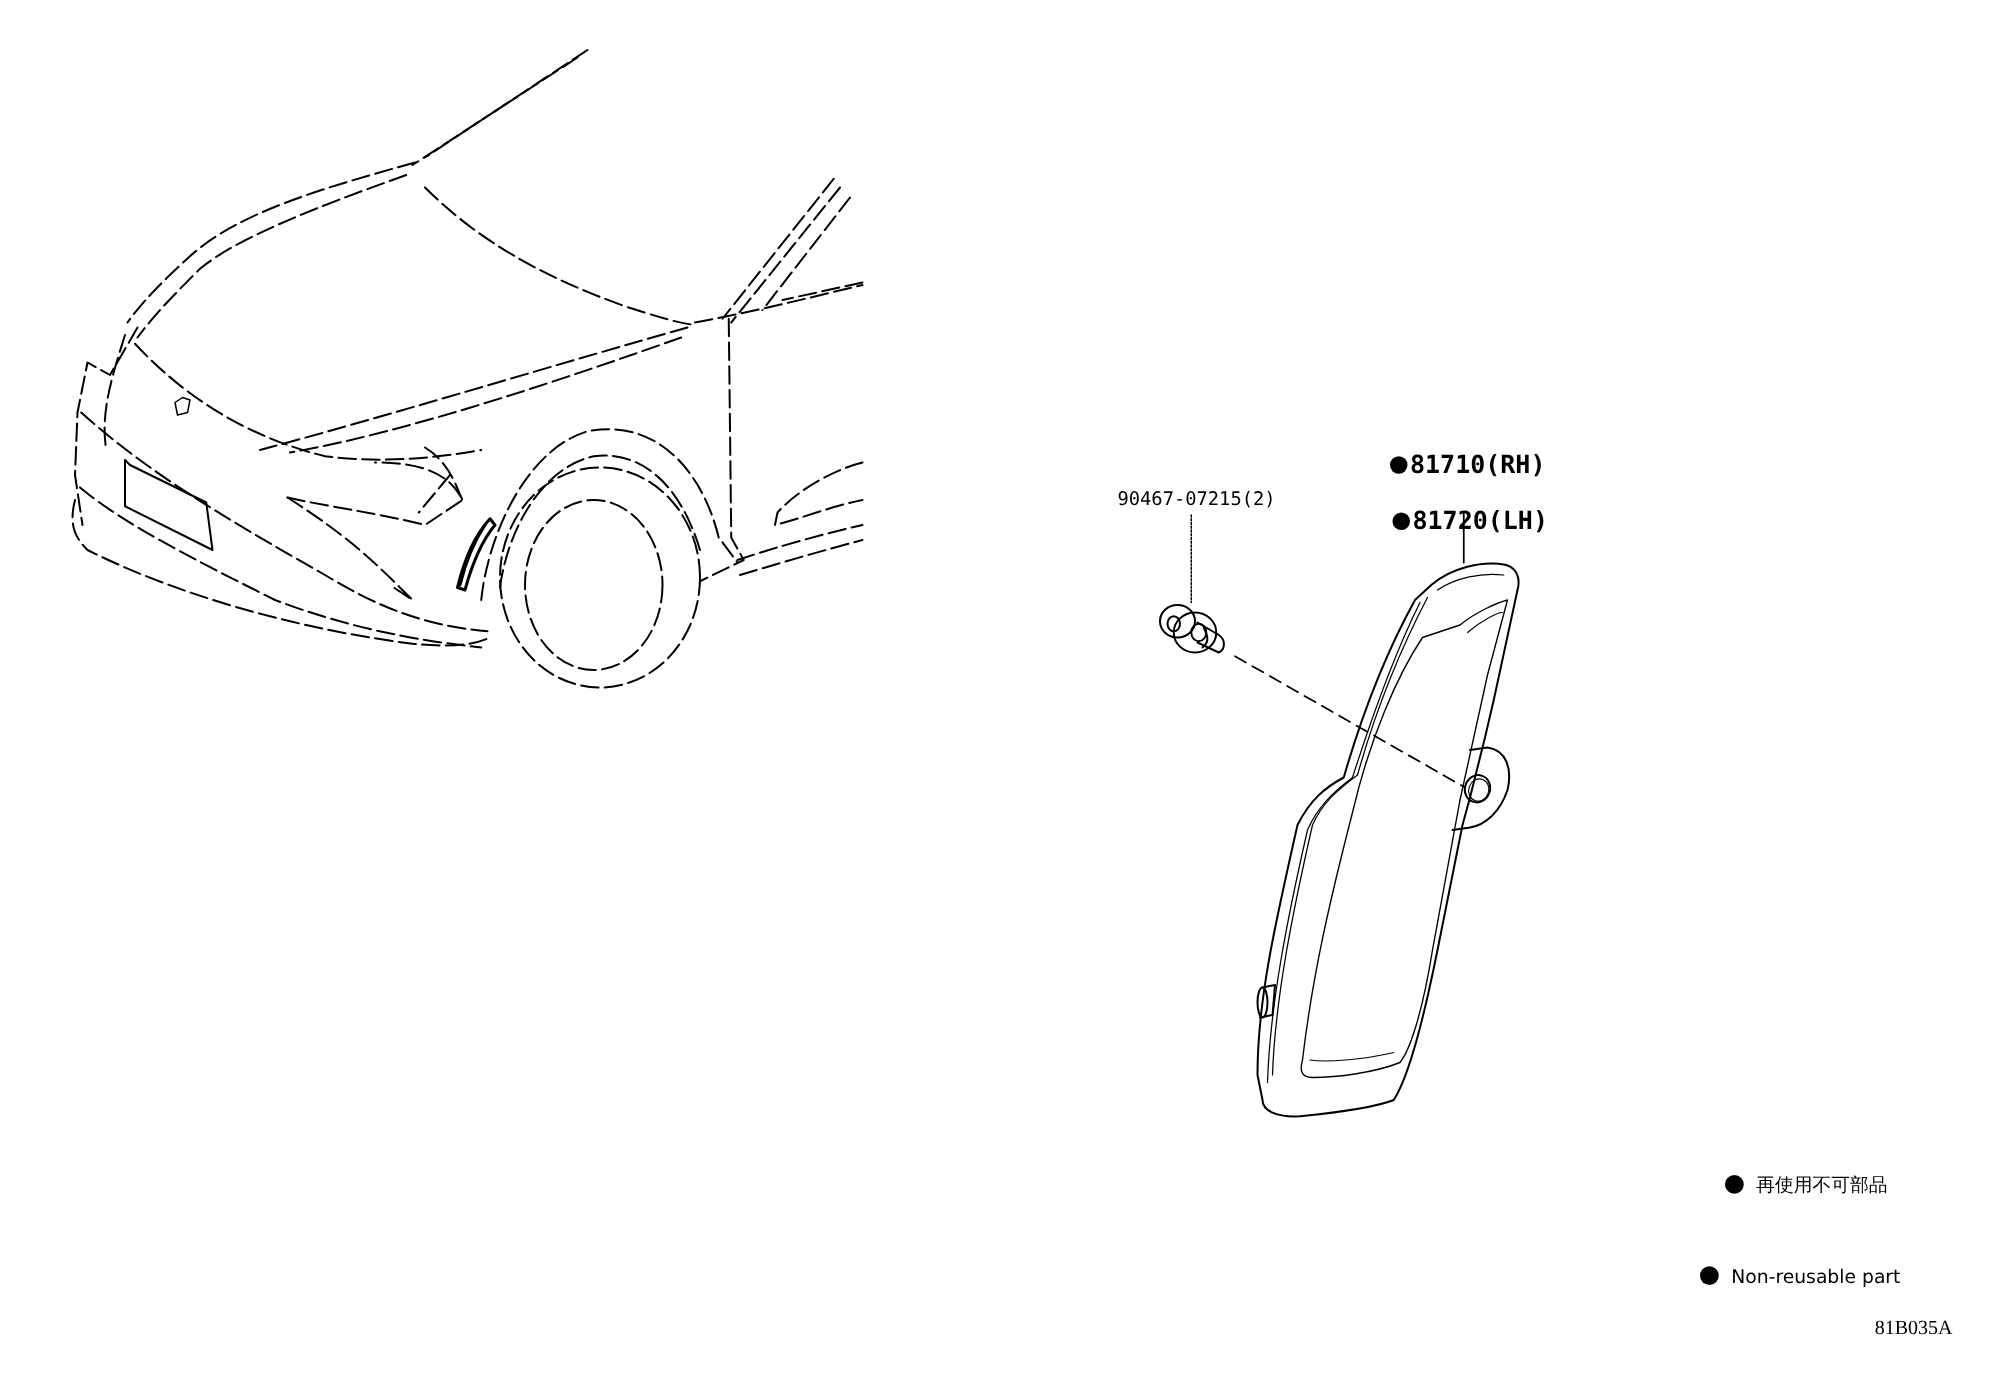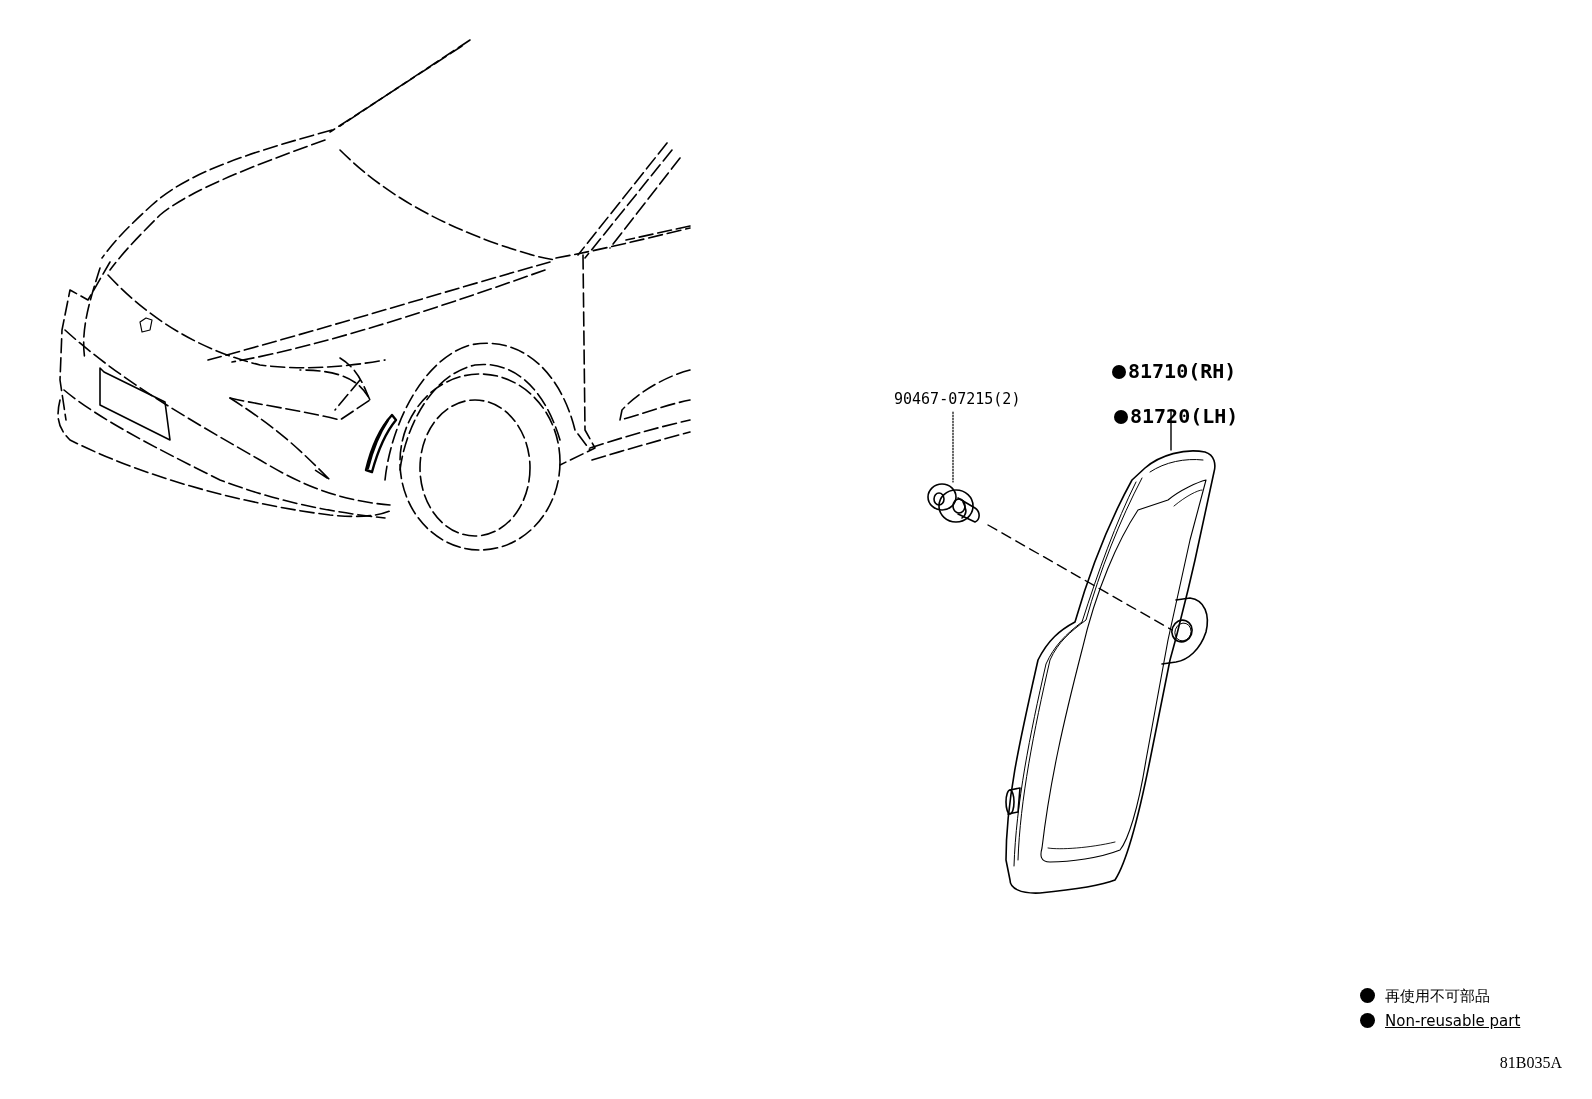--- a/index.html
+++ b/index.html
@@ -120,20 +120,20 @@
 </div>
 
 <div class="lbl bold" style="left:1073px; top:361px;margin-left:39px;">
   <span class="dot"></span><span>81710(RH)</span>
 </div>
 
 <div class="lbl bold" style="left:1114px; top:386px;margin-top:20px;">
   <span class="dot"></span><span>81720(LH)</span>
 </div>
 
-<div class="legend" style="top:988px;">
+<div class="legend" style="top:940px;margin-left:20px;">
   <span class="dot"></span><span>再使用不可部品</span>
 </div>
-<div class="legend" style="top:1013px;text-decoration:underline;">
+<div class="legend" style="top:1013px;">
   <span class="dot"></span><span>Non-reusable part</span>
 </div>
 
 <div class="code">81B035A</div>
 
 </body></html>

